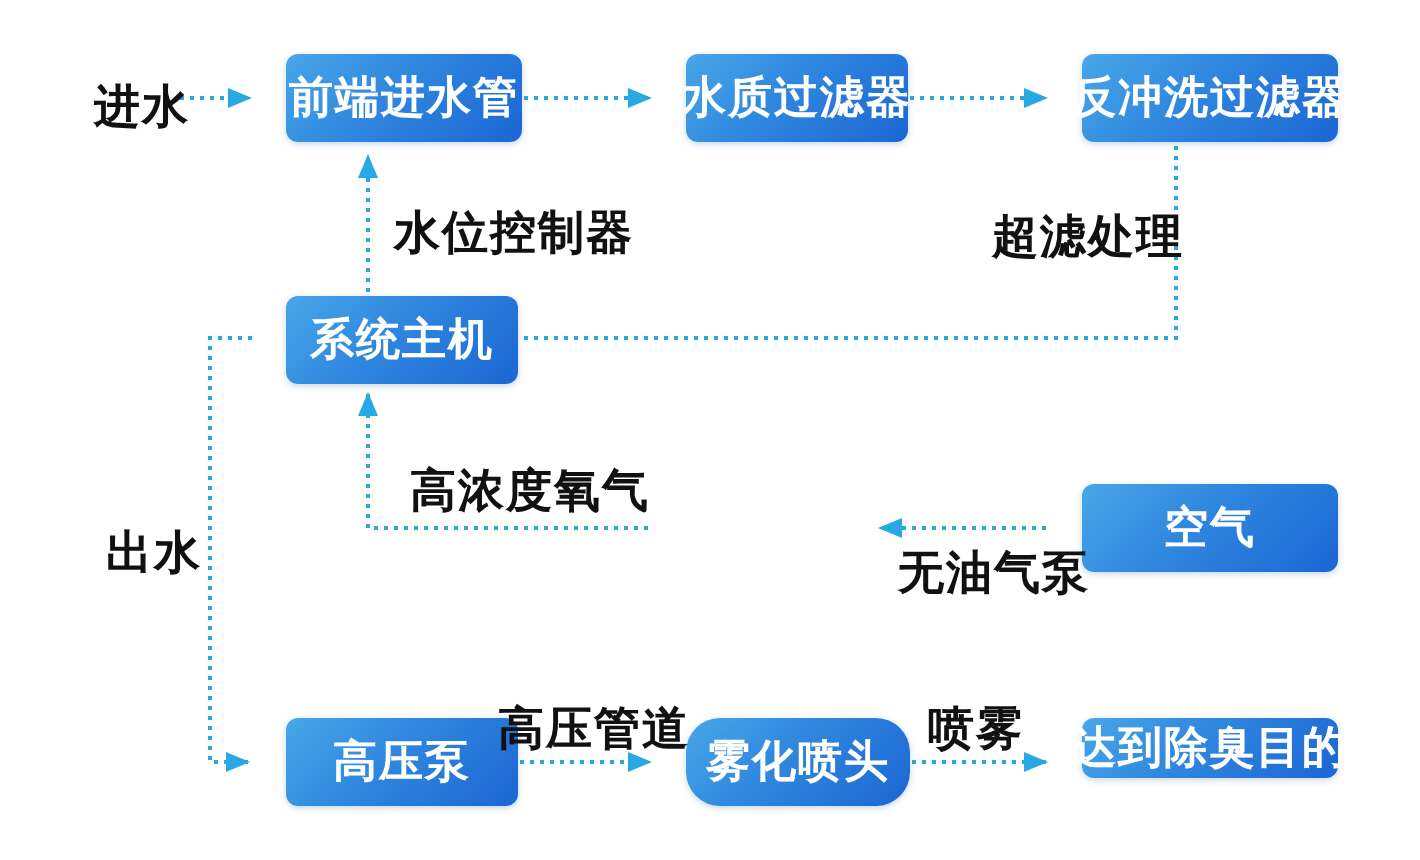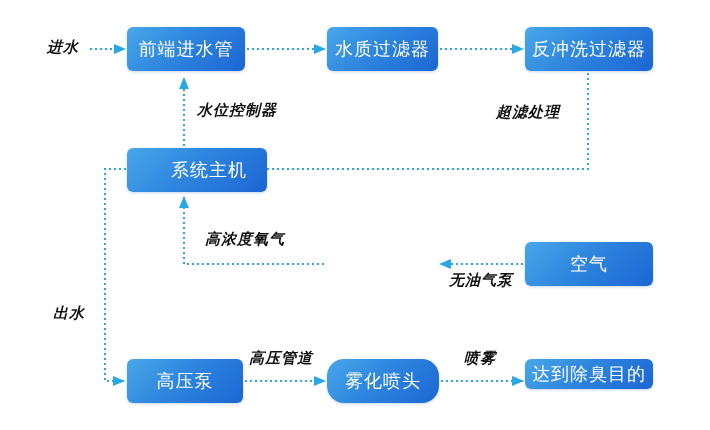--- a/index.html
+++ b/index.html
@@ -24,33 +24,33 @@
     stroke:var(--connector);
     stroke-width:2;
     stroke-dasharray:2 3;
   }
   .arrow-head{fill:var(--connector);}
   .node{
     position:absolute;
     display:flex;align-items:center;justify-content:center;
     background:linear-gradient(135deg,var(--node-g1) 0%,#2f86de 45%,var(--node-g2) 100%);
     color:var(--node-text);
-    font-size:18px;font-weight:normal;
+    font-size:22px;font-weight:bold;
     border-radius:6px;
     box-shadow:0 1px 3px rgba(30,90,170,0.25);
     letter-spacing:1px;
     white-space:nowrap;
+    margin-left:16px;
   }
   .flow-label{
     position:absolute;
     color:var(--label-text);
-    font-size:15px;font-weight:bold;
+    font-size:23px;font-weight:bold;
     white-space:nowrap;
     letter-spacing:1px;
-    font-style:italic;
   }
 </style>
 </head>
 <body>
 
 <div class="canvas">
 
   <svg class="edges" viewBox="0 0 710 430" xmlns="http://www.w3.org/2000/svg">
     <defs>
       <marker id="arrow" orient="auto" markerUnits="userSpaceOnUse" markerWidth="13" markerHeight="11" refX="11" refY="5">
@@ -76,29 +76,29 @@
 
     <path class="edge" d="M245,381 H325" marker-end="url(#arrow)"></path>
 
     <path class="edge" d="M441,381 H523" marker-end="url(#arrow)"></path>
   </svg>
 
   <div class="node" style="left:127px;top:27px;width:118px;height:44px;">前端进水管</div>
   <div class="node" style="left:327px;top:27px;width:111px;height:44px;">水质过滤器</div>
   <div class="node" style="left:525px;top:27px;width:128px;height:44px;">反冲洗过滤器</div>
 
-  <div class="node" style="left:127px;top:148px;width:116px;height:44px;padding-left:24px;">系统主机</div>
+  <div class="node" style="left:127px;top:148px;width:116px;height:44px;">系统主机</div>
 
   <div class="node" style="left:525px;top:242px;width:128px;height:44px;">空气</div>
 
   <div class="node" style="left:127px;top:359px;width:116px;height:44px;">高压泵</div>
   <div class="node" style="left:327px;top:359px;width:112px;height:44px;border-radius:17px;">雾化喷头</div>
   <div class="node" style="left:525px;top:359px;width:128px;height:30px;">达到除臭目的</div>
 
   <div class="flow-label" style="left:47px;top:38px;">进水</div>
   <div class="flow-label" style="left:197px;top:101px;">水位控制器</div>
   <div class="flow-label" style="left:496px;top:103px;">超滤处理</div>
-  <div class="flow-label" style="left:53px;top:261px;margin-top:43px;">出水</div>
+  <div class="flow-label" style="left:53px;top:261px;">出水</div>
   <div class="flow-label" style="left:205px;top:230px;">高浓度氧气</div>
   <div class="flow-label" style="left:449px;top:228px;margin-top:43px;">无油气泵</div>
   <div class="flow-label" style="left:249px;top:349px;">高压管道</div>
   <div class="flow-label" style="left:464px;top:349px;">喷雾</div>
 </div>
 
 </body></html>

